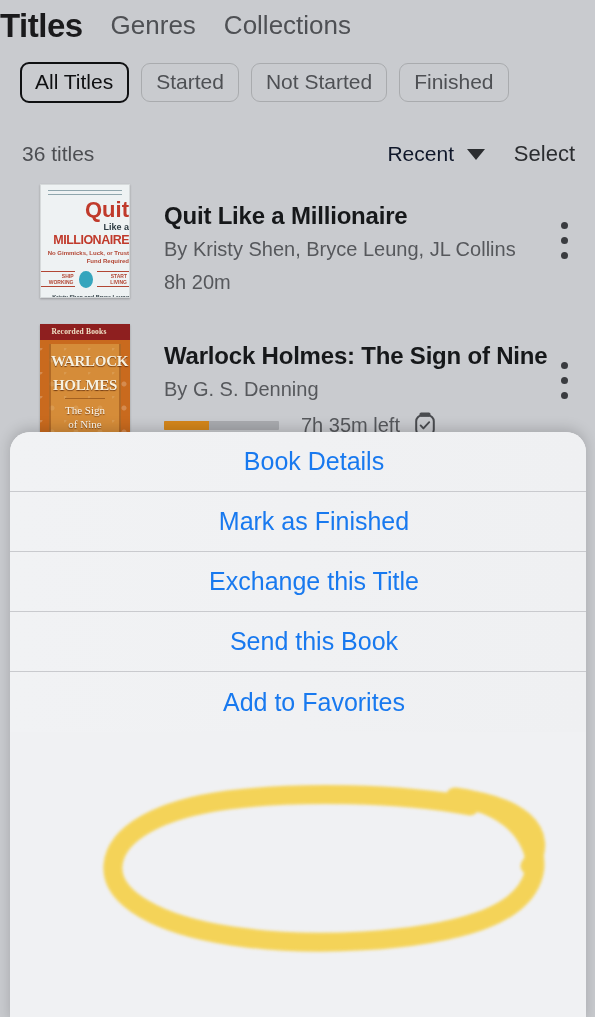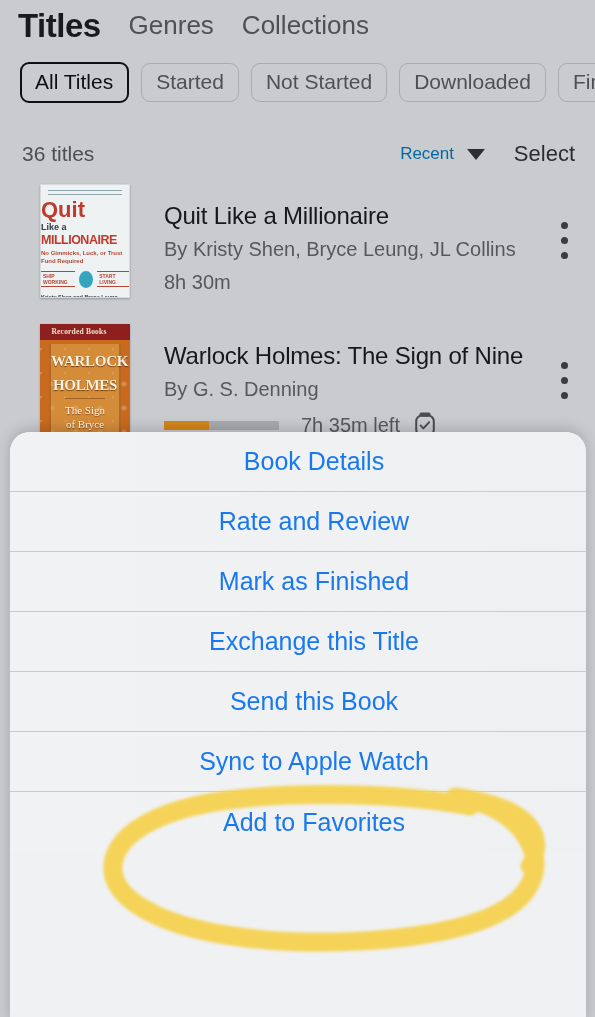--- a/index.html
+++ b/index.html
@@ -16,21 +16,20 @@
     -webkit-font-smoothing: antialiased;
   }
 
   
   .top-nav {
     position: absolute;
     top: 0; left: 0; right: 0;
     height: 50px;
     display: flex;
     align-items: center;
-    padding-left: 18px;
     box-sizing: border-box;
   }
   .nav-title {
     font-size: 33px;
     font-weight: bold;
     color: #1a1a1c;
     letter-spacing: -0.5px;
     line-height: 1;
   }
   .nav-tab {
@@ -76,22 +75,22 @@
     position: absolute;
     left: 22px;
     font-size: 21px;
     color: #4c4e52;
   }
   .sort-control {
     position: absolute;
     right: 110px;
     display: flex;
     align-items: center;
-    font-size: 17px;
-    color: #0369a1;
+    font-size: 21px;
+    color: #0f172a;
   }
   .caret {
     width: 0; height: 0;
     border-left: 9px solid transparent;
     border-right: 9px solid transparent;
     border-top: 11px solid #2b2d30;
     margin-left: 13px;
   }
   .select-btn {
     position: absolute;
@@ -120,21 +119,21 @@
     overflow: hidden;
     box-shadow: 0 1px 2px rgba(0,0,0,0.25);
   }
   .book-info {
     padding-left: 34px;
     padding-top: 18px;
     flex: 1 1 auto;
   }
   .book-title {
     font-size: 24px;
-    font-weight: normal;
+    font-weight: bold;
     color: #16181a;
     letter-spacing: -0.2px;
   }
   .book-author {
     font-size: 20px;
     color: #56585c;
     margin-top: 8px;
   }
   .book-length {
     font-size: 20px;
@@ -180,21 +179,21 @@
     margin-bottom: 8px;
   }
   .kebab i:last-child { margin-bottom: 0; }
 
   
   .cover-quit {
     background: #eef2f3;
     border: 1px solid #d6dadb;
     box-sizing: border-box;
     font-family: "Liberation Sans", sans-serif;
-    text-align: left;
+    text-align: right;
   }
   .cq-topline {
     height: 3px; margin: 5px 7px 0 7px;
     border-top: 1px solid #8fa6ad;
     border-bottom: 1px solid #8fa6ad;
   }
   .cq-quit {
     font-size: 22px; font-weight: bold; color: #c03a2b;
     line-height: 1; margin-top: 4px;
   }
@@ -295,21 +294,20 @@
 <div class="top-nav">
   <div class="nav-title">Titles</div>
   <div class="nav-tab">Genres</div>
   <div class="nav-tab">Collections</div>
 </div>
 
 <div class="chip-row">
   <div class="chip selected">All Titles</div>
   <div class="chip">Started</div>
   <div class="chip">Not Started</div>
-  <div class="chip">Downloaded</div>
   <div class="chip">Finished</div>
 </div>
 
 <div class="sub-header">
   <div class="titles-count">36 titles</div>
   <div class="sort-control">
     <span>Recent</span>
     <span class="caret"></span>
   </div>
   <div class="select-btn">Select</div>
@@ -328,38 +326,38 @@
         <span class="cq-tag">SHIP WORKING</span>
         <span class="cq-globe"></span>
         <span class="cq-tag">START LIVING</span>
       </div>
       <div class="cq-auth">Kristy Shen and Bryce Leung</div>
 
     </div>
     <div class="book-info">
       <div class="book-title">Quit Like a Millionaire</div>
       <div class="book-author">By Kristy Shen, Bryce Leung, JL Collins</div>
-      <div class="book-length">8h 30m</div>
+      <div class="book-length">8h 20m</div>
     </div>
     <div class="kebab">
         <i></i>
         <i></i>
         <i></i>
       </div>
   </div>
 
   <div class="book-row">
     <div class="cover cover-warlock">
       <div class="cw-header">Recorded Books</div>
       <div class="cw-panel">
         <div class="cw-warlock">WARLOCK</div>
         <div class="cw-warlock">HOLMES</div>
         <div class="cw-rule"></div>
         <div class="cw-sign">The Sign</div>
-        <div class="cw-sign">of Bryce</div>
+        <div class="cw-sign">of Nine</div>
 
       </div>
     </div>
     <div class="book-info">
       <div class="book-title">Warlock Holmes: The Sign of Nine</div>
       <div class="book-author">By G. S. Denning</div>
       <div class="progress-line">
         <div class="progress-track">
           <div class="progress-fill" id="progress-fill" style="width: 39%;"></div>
         </div>
@@ -380,25 +378,23 @@
         <i></i>
       </div>
   </div>
 
 </div>
 
 <div class="dim"></div>
 
 <div class="sheet">
   <div class="sheet-item">Book Details</div>
-  <div class="sheet-item">Rate and Review</div>
   <div class="sheet-item">Mark as Finished</div>
   <div class="sheet-item">Exchange this Title</div>
   <div class="sheet-item">Send this Book</div>
-  <div class="sheet-item">Sync to Apple Watch</div>
   <div class="sheet-item">Add to Favorites</div>
 </div>
 
 <svg class="annotation" viewBox="0 0 595 1017">
   <defs>
     <filter id="inkblur" x="-20%" y="-20%" width="140%" height="140%">
       <feGaussianBlur stdDeviation="1.6"></feGaussianBlur>
     </filter>
   </defs>
   <g filter="url(#inkblur)" opacity="0.93">

